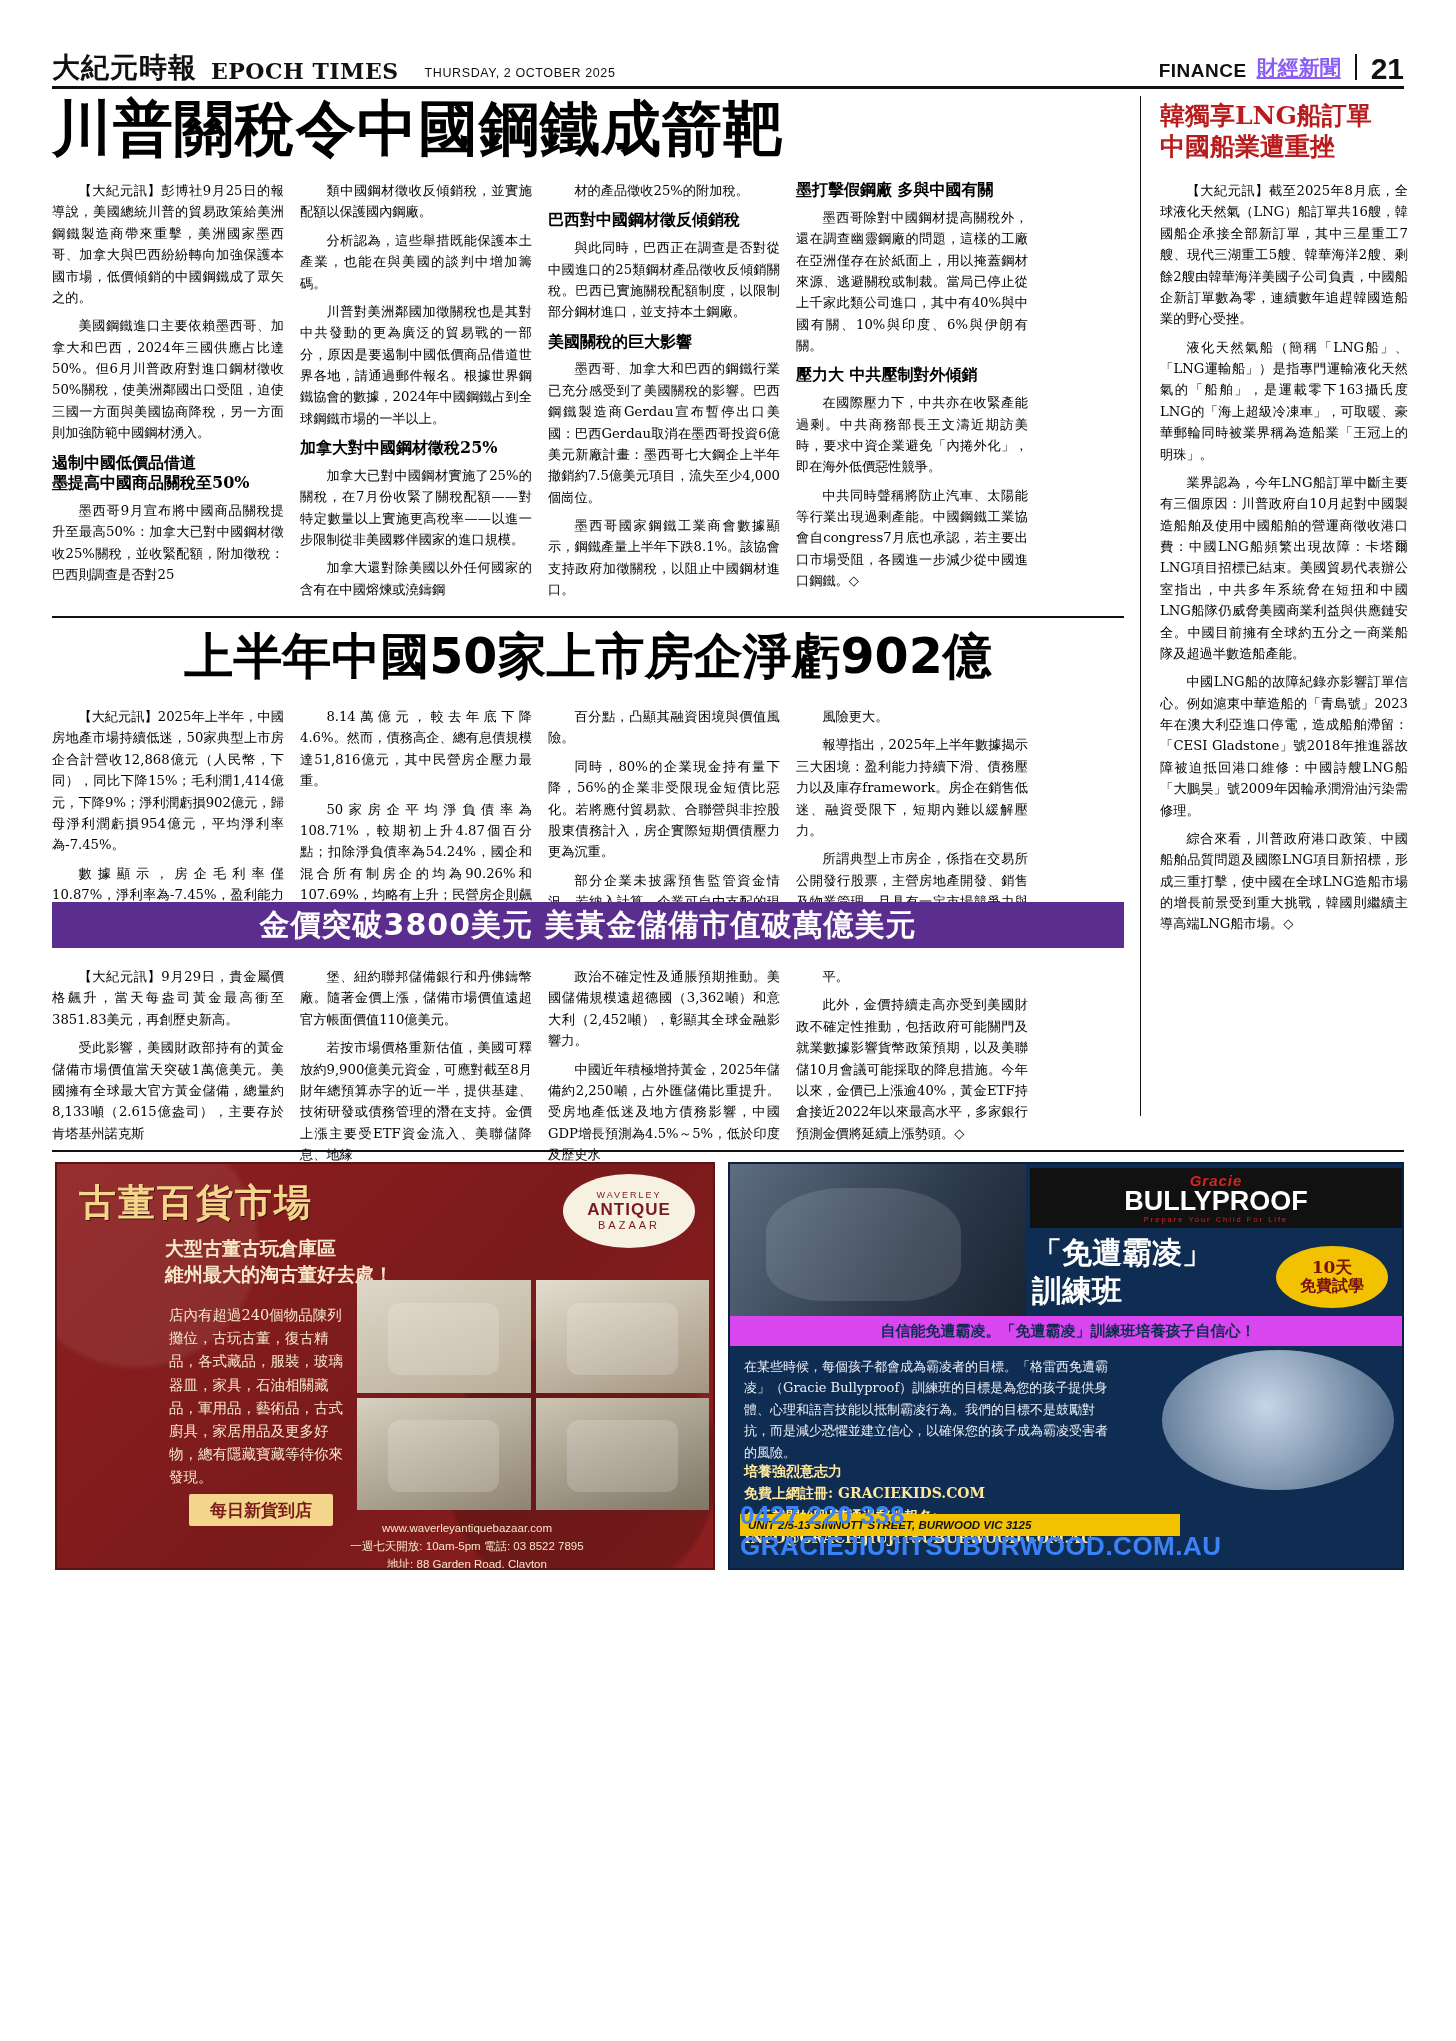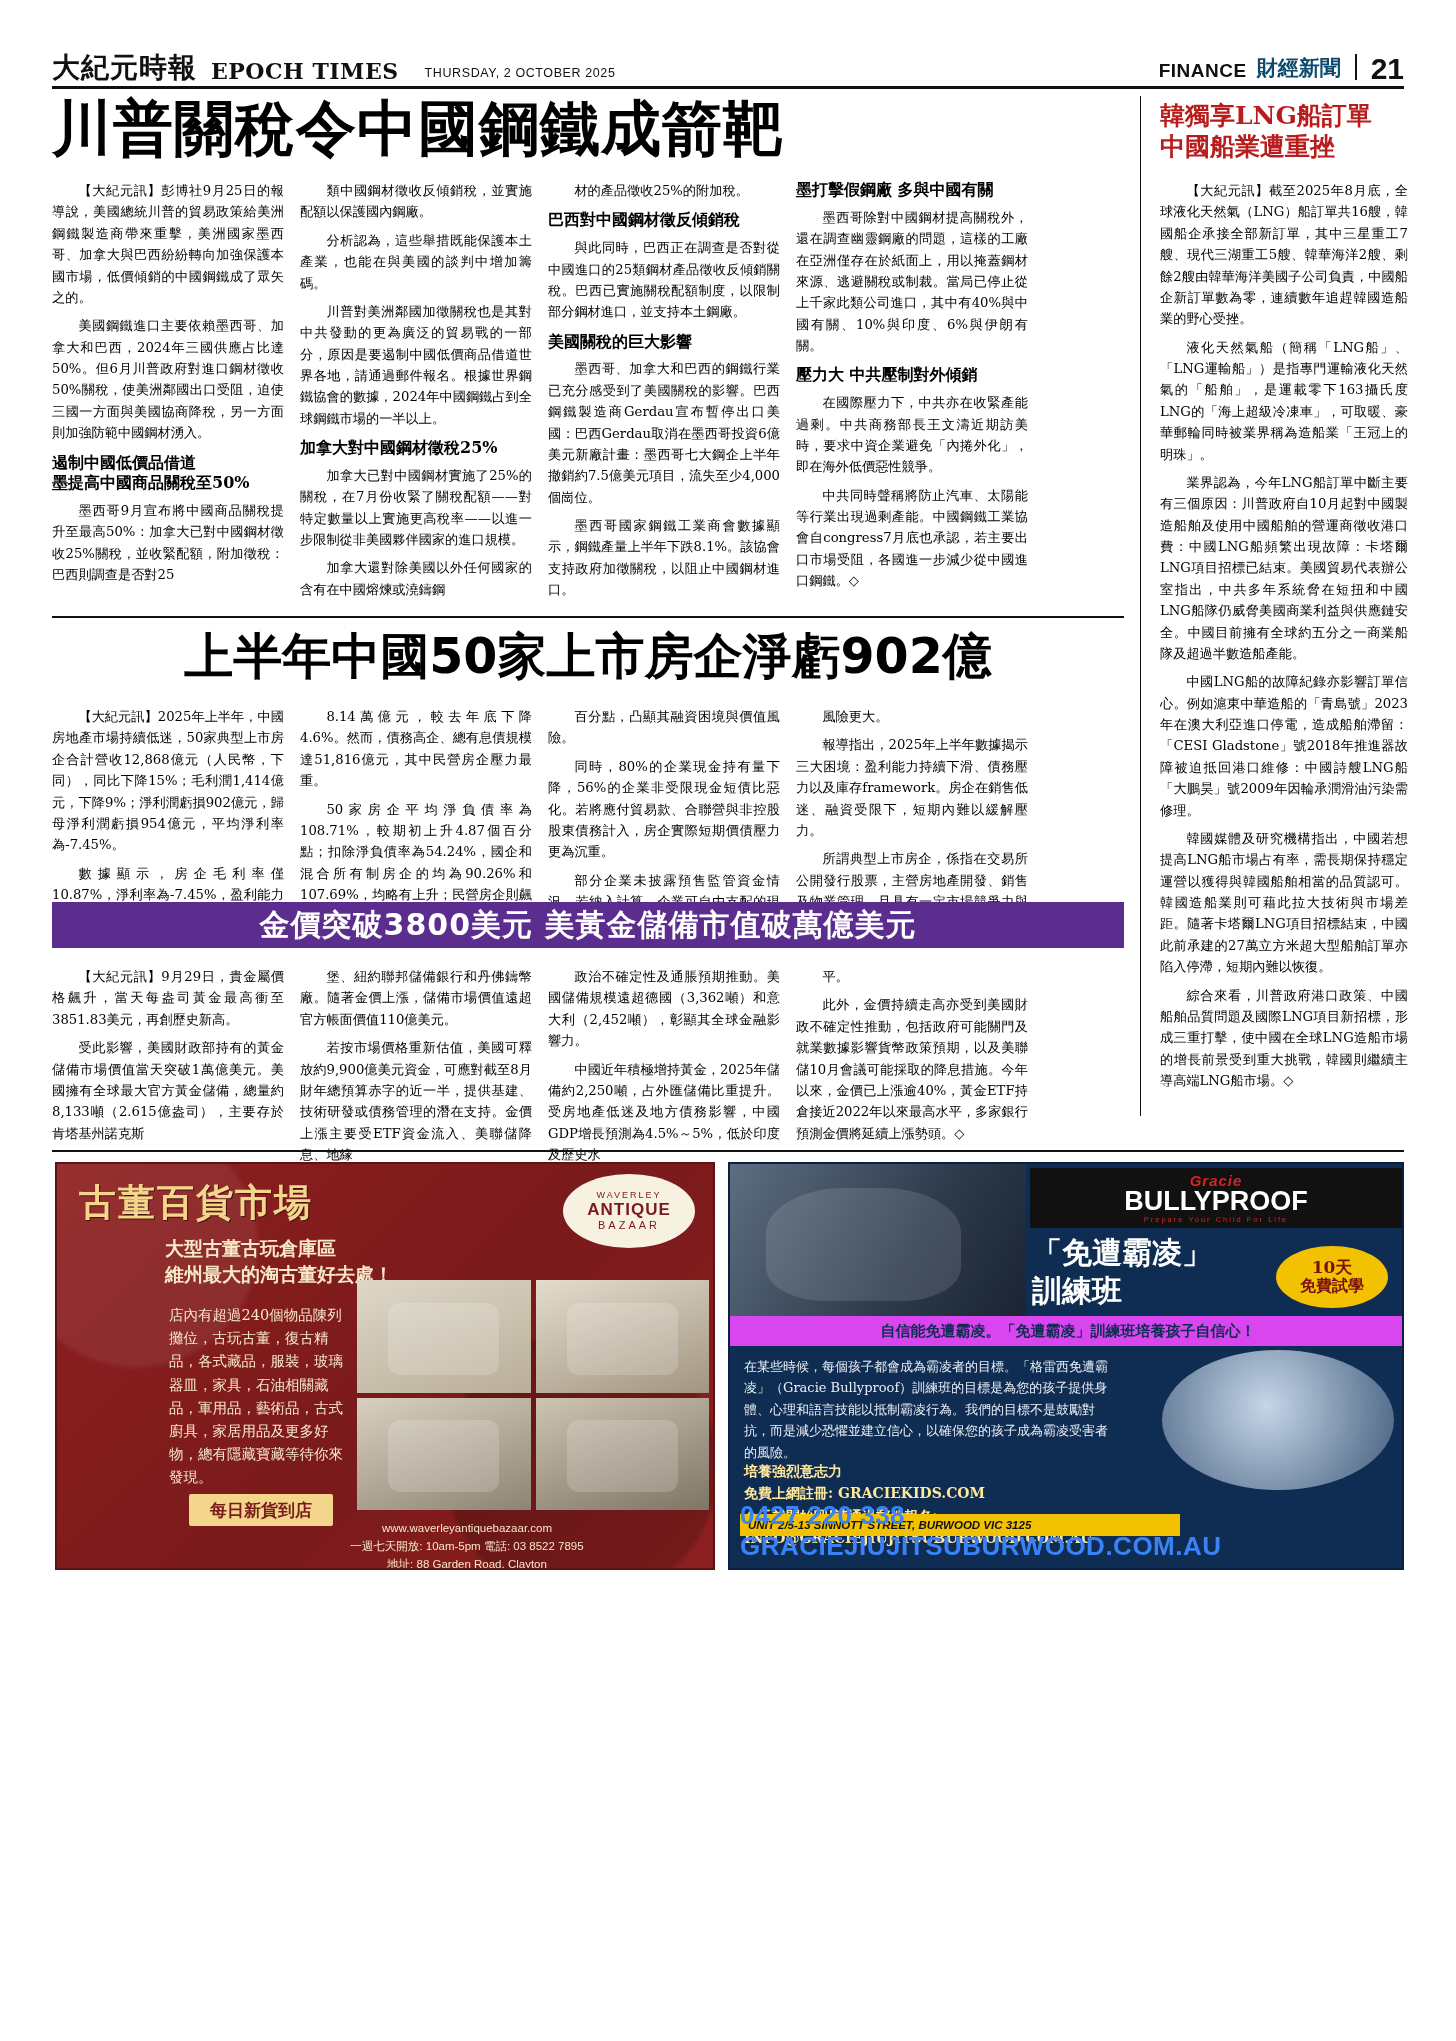--- a/index.html
+++ b/index.html
@@ -37,21 +37,21 @@
   }
   .mast-right{
     margin-left:auto;display:flex;align-items:flex-end;gap:10px;
   }
   .mast-sec-en{
     font-family:"Liberation Sans", sans-serif;
     font-weight:bold;font-size:19px;letter-spacing:0.5px;color:#111;
   }
   .mast-sec-cn{
     font-family:"DejaVu Serif", serif;
-    font-weight:bold;font-size:21px;color:#0c4a6e;
+    font-weight:bold;font-size:21px;color:#8b5cf6;text-decoration:underline;
   }
   .mast-bar{
     width:2px;height:26px;background:#111;margin:0 4px 2px 4px;
   }
   .mast-page{
     font-family:"Liberation Sans", sans-serif;
     font-weight:bold;font-size:30px;color:#111;line-height:0.9;
   }
   .rule{
     position:absolute;background:#111;
@@ -300,21 +300,20 @@
 
   <div class="vline" id="vline-rail"></div>
   <div class="rail-hl" style="white-space:pre-line;">韓獨享LNG船訂單
 中國船業遭重挫</div>
 
   <div class="col" id="s1rail">
     <p>【大紀元訊】截至2025年8月底，全球液化天然氣（LNG）船訂單共16艘，韓國船企承接全部新訂單，其中三星重工7艘、現代三湖重工5艘、韓華海洋2艘、剩餘2艘由韓華海洋美國子公司負責，中國船企新訂單數為零，連續數年追趕韓國造船業的野心受挫。</p>
     <p>液化天然氣船（簡稱「LNG船」、「LNG運輸船」）是指專門運輸液化天然氣的「船舶」，是運載零下163攝氏度LNG的「海上超級冷凍車」，可取暖、豪華郵輪同時被業界稱為造船業「王冠上的明珠」。</p>
     <p>業界認為，今年LNG船訂單中斷主要有三個原因：川普政府自10月起對中國製造船舶及使用中國船舶的營運商徵收港口費：中國LNG船頻繁出現故障：卡塔爾LNG項目招標已結束。美國貿易代表辦公室指出，中共多年系統脅在短扭和中國LNG船隊仍威脅美國商業利益與供應鏈安全。中國目前擁有全球約五分之一商業船隊及超過半數造船產能。</p>
     <p>中國LNG船的故障紀錄亦影響訂單信心。例如滬東中華造船的「青島號」2023年在澳大利亞進口停電，造成船舶滯留：「CESI Gladstone」號2018年推進器故障被迫抵回港口維修：中國詩艘LNG船「大鵬昊」號2009年因輪承潤滑油污染需修理。</p>
-    <p>韓國媒體及研究機構指出，中國若想提高LNG船市場占有率，需長期保持穩定運營以獲得與韓國船舶相當的品質認可。韓國造船業則可藉此拉大技術與市場差距。隨著卡塔爾LNG項目招標結束，中國此前承建的27萬立方米超大型船舶訂單亦陷入停滯，短期內難以恢復。</p>
     <p>綜合來看，川普政府港口政策、中國船舶品質問題及國際LNG項目新招標，形成三重打擊，使中國在全球LNG造船市場的增長前景受到重大挑戰，韓國則繼續主導高端LNG船市場。◇</p>
   </div>
 
   <div class="col" id="s1c1">
     <p>【大紀元訊】彭博社9月25日的報導說，美國總統川普的貿易政策給美洲鋼鐵製造商帶來重擊，美洲國家墨西哥、加拿大與巴西紛紛轉向加強保護本國市場，低價傾銷的中國鋼鐵成了眾矢之的。</p>
     <p>美國鋼鐵進口主要依賴墨西哥、加拿大和巴西，2024年三國供應占比達50%。但6月川普政府對進口鋼材徵收50%關稅，使美洲鄰國出口受阻，迫使三國一方面與美國協商降稅，另一方面則加強防範中國鋼材湧入。</p>
     <div class="subhead" style="white-space:pre-line;">遏制中國低價品借道
 墨提高中國商品關稅至50%</div>
     <p>墨西哥9月宣布將中國商品關稅提升至最高50%：加拿大已對中國鋼材徵收25%關稅，並收緊配額，附加徵稅：巴西則調查是否對25</p>
   </div>

